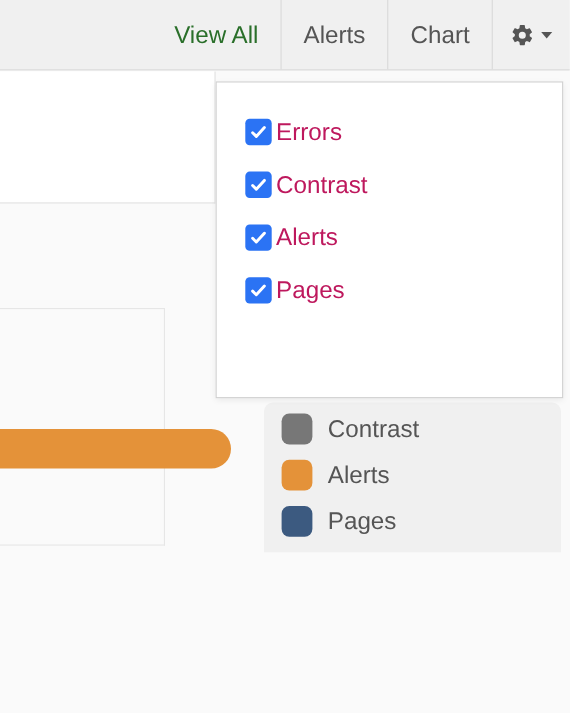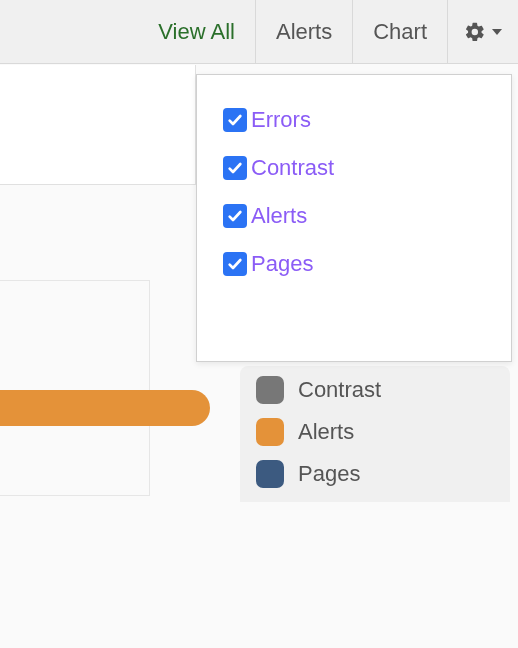--- a/index.html
+++ b/index.html
@@ -122,21 +122,21 @@
     display: flex;
     flex-direction: column;
     gap: 22px;
     z-index: 50;
   }
   .dd-item {
     display: flex;
     align-items: center;
     gap: 4px;
     font-size: 22px;
-    color: #8b5cf6;
+    color: #be185d;
     cursor: pointer;
   }
   .checkbox {
     width: 24px; height: 24px;
     background: #2b73f4;
     border-radius: 4px;
     display: flex;
     align-items: center;
     justify-content: center;
     flex: 0 0 auto;

